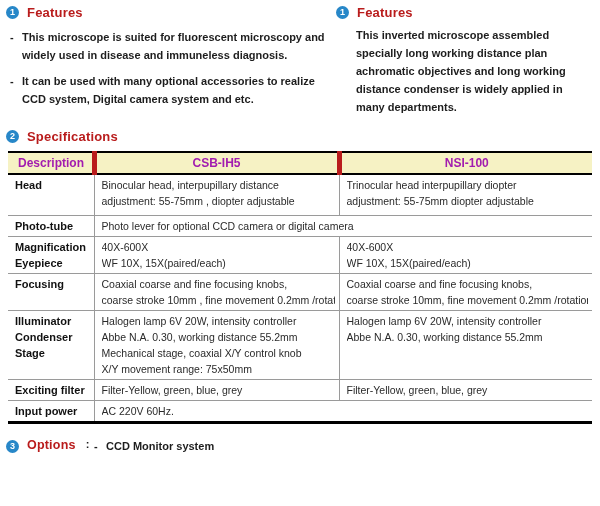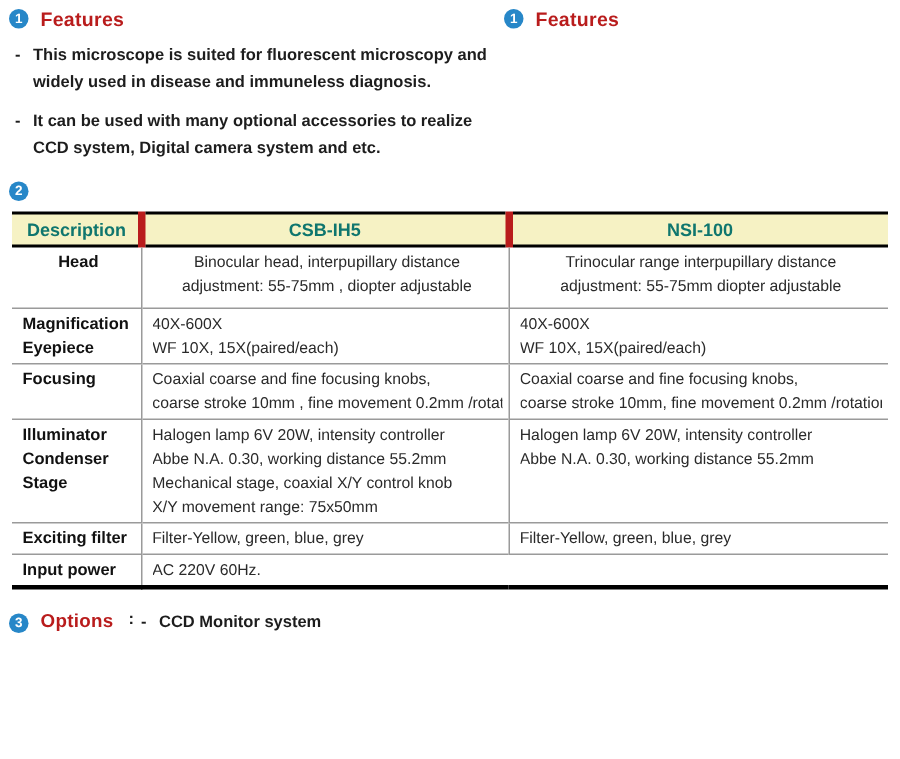--- a/index.html
+++ b/index.html
@@ -30,31 +30,31 @@
   
   .spec-head { margin:13px 0 0 6px; }
   table.spec {
     width:584px; margin:7px 0 0 8px; border-collapse:collapse; table-layout:fixed;
     border-top:2px solid #000; border-bottom:3px solid #000;
     font-size:10.5px;
   }
   col.c-desc { width:86px; } col.c-csb { width:245px; } col.c-nsi { width:253px; }
   thead th {
     background:#f6f2c4; border-bottom:2px solid #000;
-    font-size:12px; font-weight:bold; color:#0f766e;
+    font-size:12px; font-weight:bold; color:#a21caf;
     height:22px; vertical-align:middle;
   }
   thead th.desc { text-align:left; padding-left:10px; }
   thead th.model { text-align:center; border-left:5px solid #b91c1c; }
   tbody tr { border-top:1px solid #9a9a9a; }
   tbody td { vertical-align:top; padding:2px 4px 2px 7px; }
   td.lbl { font-weight:bold; color:#111; font-size:11px; line-height:16px; }
   td.val { border-left:1px solid #9a9a9a; color:#2a2a2a; line-height:16px; }
   td.val div, td.lbl div { white-space:nowrap; overflow:hidden; }
-  tr.r-head   { height:41px;text-align:center; }
+  tr.r-head   { height:41px; }
   tr.r-photo  { height:19px; }
   tr.r-mag    { height:37px; }
   tr.r-obj    { height:33px; }
   tr.r-nose   { height:18px; }
   tr.r-focus  { height:34px; }
   tr.r-illum  { height:60px; }
   tr.r-filter { height:16px; }
   tr.r-power  { height:15px; }
 
   
@@ -85,25 +85,27 @@
       <div class="bullet">
         <span class="dash">-</span>
         <span>It can be used with many optional accessories to realize CCD system, Digital camera system and etc.</span>
       </div>
     </div>
     <div class="feat-right">
       <div class="section-head">
         <span class="badge">1</span>
         <span class="head-label">Features</span>
       </div>
+      <div class="feat-par">This inverted microscope assembled specially long working distance plan achromatic objectives and long working distance condenser is widely applied in many departments.</div>
     </div>
   </div>
 
   <div class="section-head spec-head">
     <span class="badge">2</span>
+    <span class="head-label">Specifications</span>
   </div>
 
   <table class="spec">
     <colgroup>
         <col class="c-desc">
         <col class="c-csb">
         <col class="c-nsi">
       </colgroup>
     <thead>
       <tr>
@@ -115,23 +117,31 @@
     <tbody>
       <tr class="r-head">
         <td class="lbl">
             <div>Head</div>
           </td>
         <td class="val">
           <div>Binocular head, interpupillary distance</div>
           <div>adjustment: 55-75mm , diopter adjustable</div>
         </td>
         <td class="val">
-          <div>Trinocular range  interpupillary distance</div>
+          <div>Trinocular head  interpupillary diopter</div>
           <div>adjustment: 55-75mm  diopter adjustable</div>
         </td>
+      </tr>
+      <tr class="r-photo">
+        <td class="lbl">
+            <div>Photo-tube</div>
+          </td>
+        <td class="val" colspan="2">
+            <div>Photo lever for optional CCD camera or digital camera</div>
+          </td>
       </tr>
       <tr class="r-mag">
         <td class="lbl">
           <div>Magnification</div>
           <div>Eyepiece</div>
         </td>
         <td class="val">
           <div>40X-600X</div>
           <div>WF 10X, 15X(paired/each)</div>
         </td>

